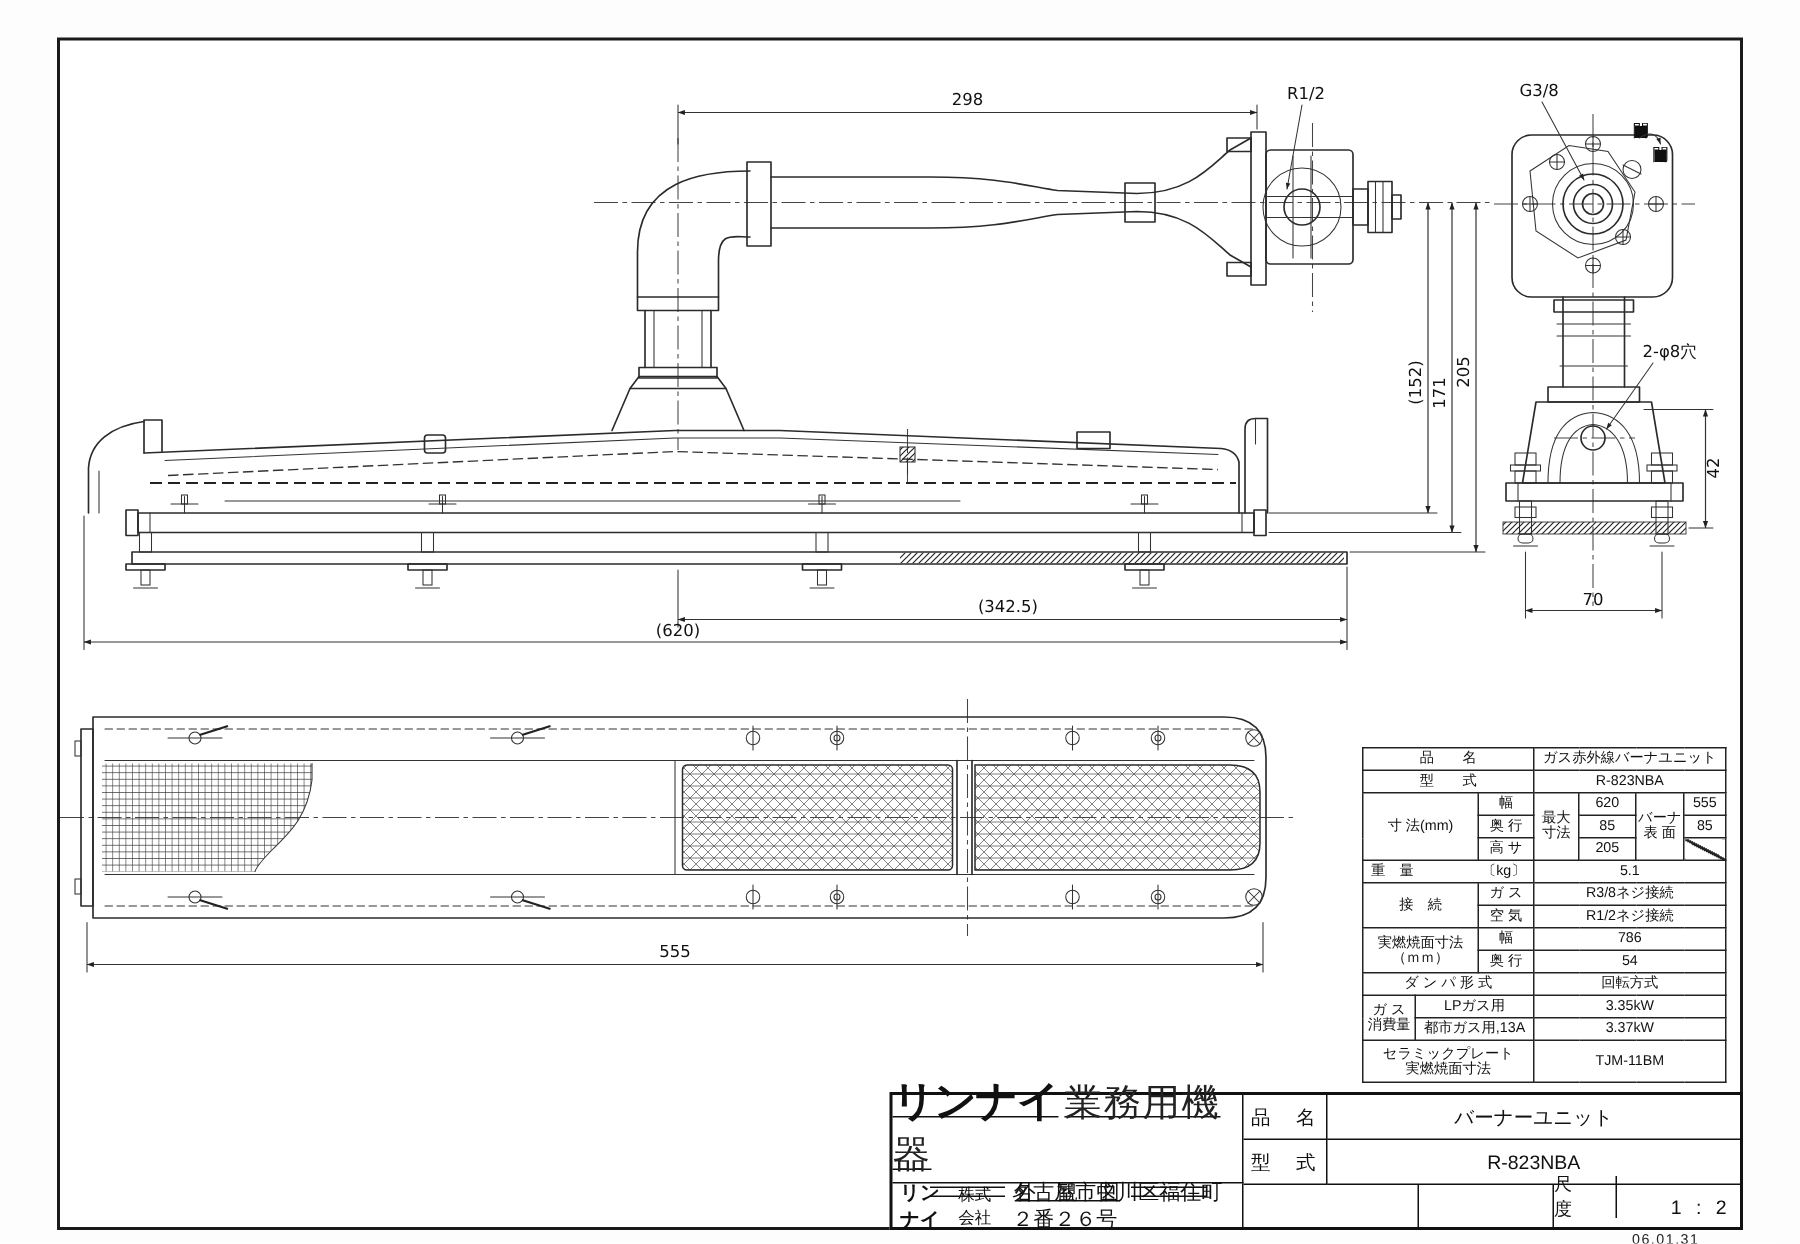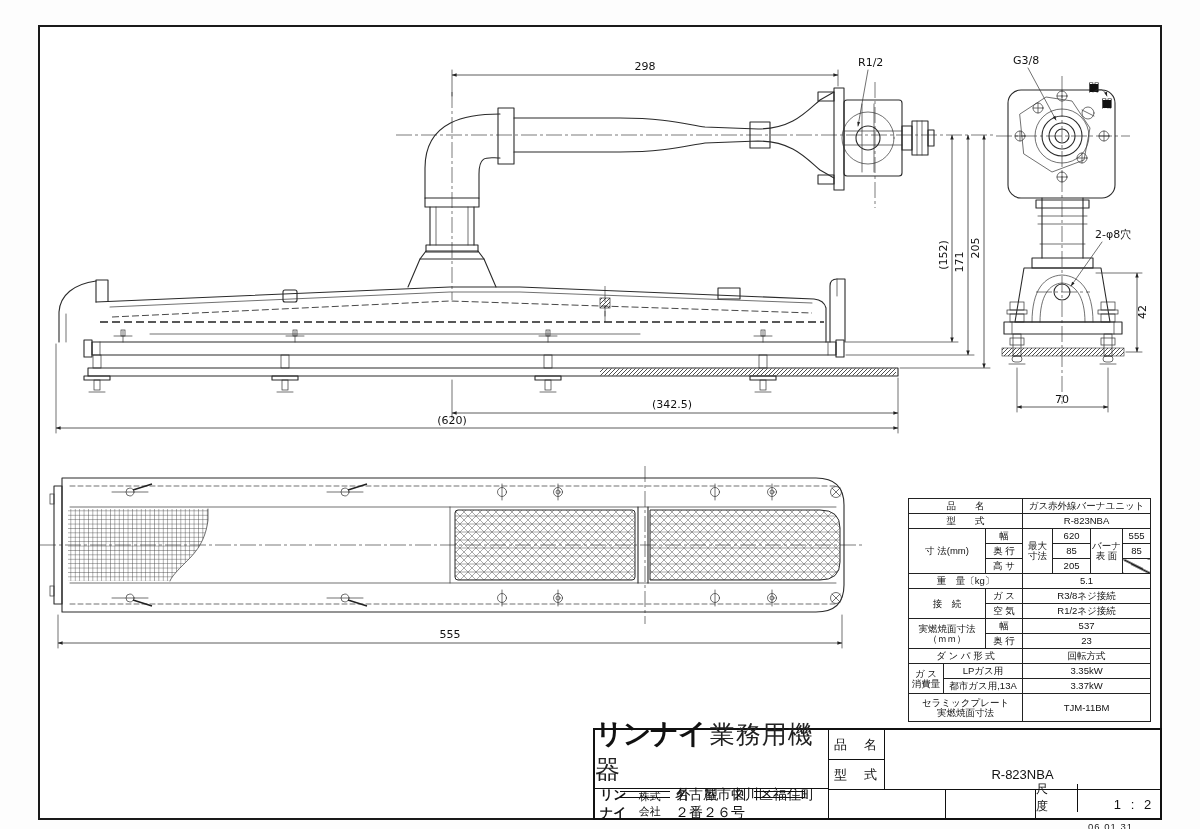--- a/index.html
+++ b/index.html
@@ -15,29 +15,29 @@
   .hidb{fill:none;stroke:#222;stroke-width:1.4;stroke-dasharray:8 4;}
   .cl{fill:none;stroke:#444;stroke-width:.7;stroke-dasharray:16 3 3 3;}
   .dim{fill:none;stroke:#333;stroke-width:.8;}
   
   table.spec{position:absolute;left:908px;top:498px;width:242px;border-collapse:collapse;
              table-layout:fixed;font-size:9.5px;line-height:1.05;}
   table.spec td{border:1px solid #222;padding:0 1px;text-align:center;height:14px;
                 overflow:hidden;white-space:nowrap;}
   table.spec td.lbl{text-align:center;}
   table.spec td.split{padding:0 5px;}
-  table.spec td.split div{display:flex;justify-content:center;}
+  table.spec td.split div{display:flex;justify-content:space-between;}
   table.spec tr.last td{height:27px;text-align:center;}
   td.diag{background:linear-gradient(to right top,transparent 46%,#222 46%,#222 54%,transparent 54%);}
   
   .tb{position:absolute;left:593px;top:728px;width:569px;height:92px;
       border:2px solid #111;box-sizing:border-box;background:#fff;}
   .tb .cell{position:absolute;box-sizing:border-box;display:flex;align-items:center;justify-content:center;}
   .bR{border-right:1px solid #111;} .bB{border-bottom:1px solid #111;}
-  .tb-logo{left:0;top:0;width:234px;height:59px;flex-direction:column;justify-content:space-evenly;}
+  .tb-logo{left:0;top:0;width:234px;height:59px;flex-direction:column;justify-content:space-evenly;text-decoration:underline;}
   .tb-addr{left:0;top:59px;width:234px;height:29px;justify-content:flex-start;padding-left:5px;font-size:11px;}
   .brand{font-size:28px;font-weight:900;letter-spacing:-1px;}
   .brand-sfx{font-size:25px;font-weight:400;letter-spacing:1px;color:#222;margin-left:4px;}
   .gaikan{display:flex;align-items:center;gap:7px;font-size:14px;font-weight:500;}
   .dl{width:50px;height:5px;border-top:1.5px solid #111;border-bottom:1.5px solid #111;}
   .co-b{font-weight:900;font-size:13px;} .co-n{font-size:11px;margin-right:4px;} .co-a{font-size:14px;font-family:Liberation Serif, serif;}
   .tlab{font-size:13px;letter-spacing:2px;} .tval{font-size:13px;}
   .date{position:absolute;left:1088px;top:821px;font-size:9.5px;color:#222;letter-spacing:1px;}
 </style>
 </head>
@@ -393,25 +393,25 @@
   <tr>
     <td>空 気</td>
     <td colspan="4">R1/2ネジ接続</td>
   </tr>
   <tr>
     <td colspan="2" rowspan="2" class="lbl">
       <div>実燃焼面寸法</div>
       <div>（ｍｍ）</div>
     </td>
     <td>幅</td>
-    <td colspan="4">537</td>
+    <td colspan="4">786</td>
   </tr>
   <tr>
     <td>奥 行</td>
-    <td colspan="4">23</td>
+    <td colspan="4">54</td>
   </tr>
   <tr>
     <td colspan="3" class="lbl">ダ ン パ 形 式</td>
     <td colspan="4">回転方式</td>
   </tr>
   <tr>
     <td rowspan="2" class="lbl">
       <div>ガ ス</div>
       <div>消費量</div>
     </td>
@@ -442,20 +442,21 @@
       <span>外　観　図</span>
       <span class="dl"></span>
     </div>
   </div>
   <div class="cell tb-addr bR">
     <span class="co-b">リンナイ</span>
     <span class="co-n">株式会社</span>
     <span class="co-a">名古屋市中川区福住町２番２６号</span>
   </div>
   <div class="cell bR bB tlab" style="left:234px;top:0;width:56px;height:30px;">品　名</div>
+  <div class="cell bB tval" style="left:290px;top:0;width:275px;height:30px;">バーナーユニット</div>
   <div class="cell bR bB tlab" style="left:234px;top:30px;width:56px;height:30px;">型　式</div>
   <div class="cell bB tval" style="left:290px;top:30px;width:275px;height:30px;">R-823NBA</div>
   <div class="cell bR" style="left:234px;top:60px;width:117px;height:28px;"></div>
   <div class="cell bR" style="left:351px;top:60px;width:90px;height:28px;"></div>
   <div class="cell bR tlab" style="left:441px;top:54px;width:42px;height:28px;font-size:12px;">尺　度</div>
   <div class="cell tval" style="left:498px;top:60px;width:82px;height:28px;letter-spacing:3px;">1 : 2</div>
 </div>
 
 <div class="date">06.01.31</div>
 

